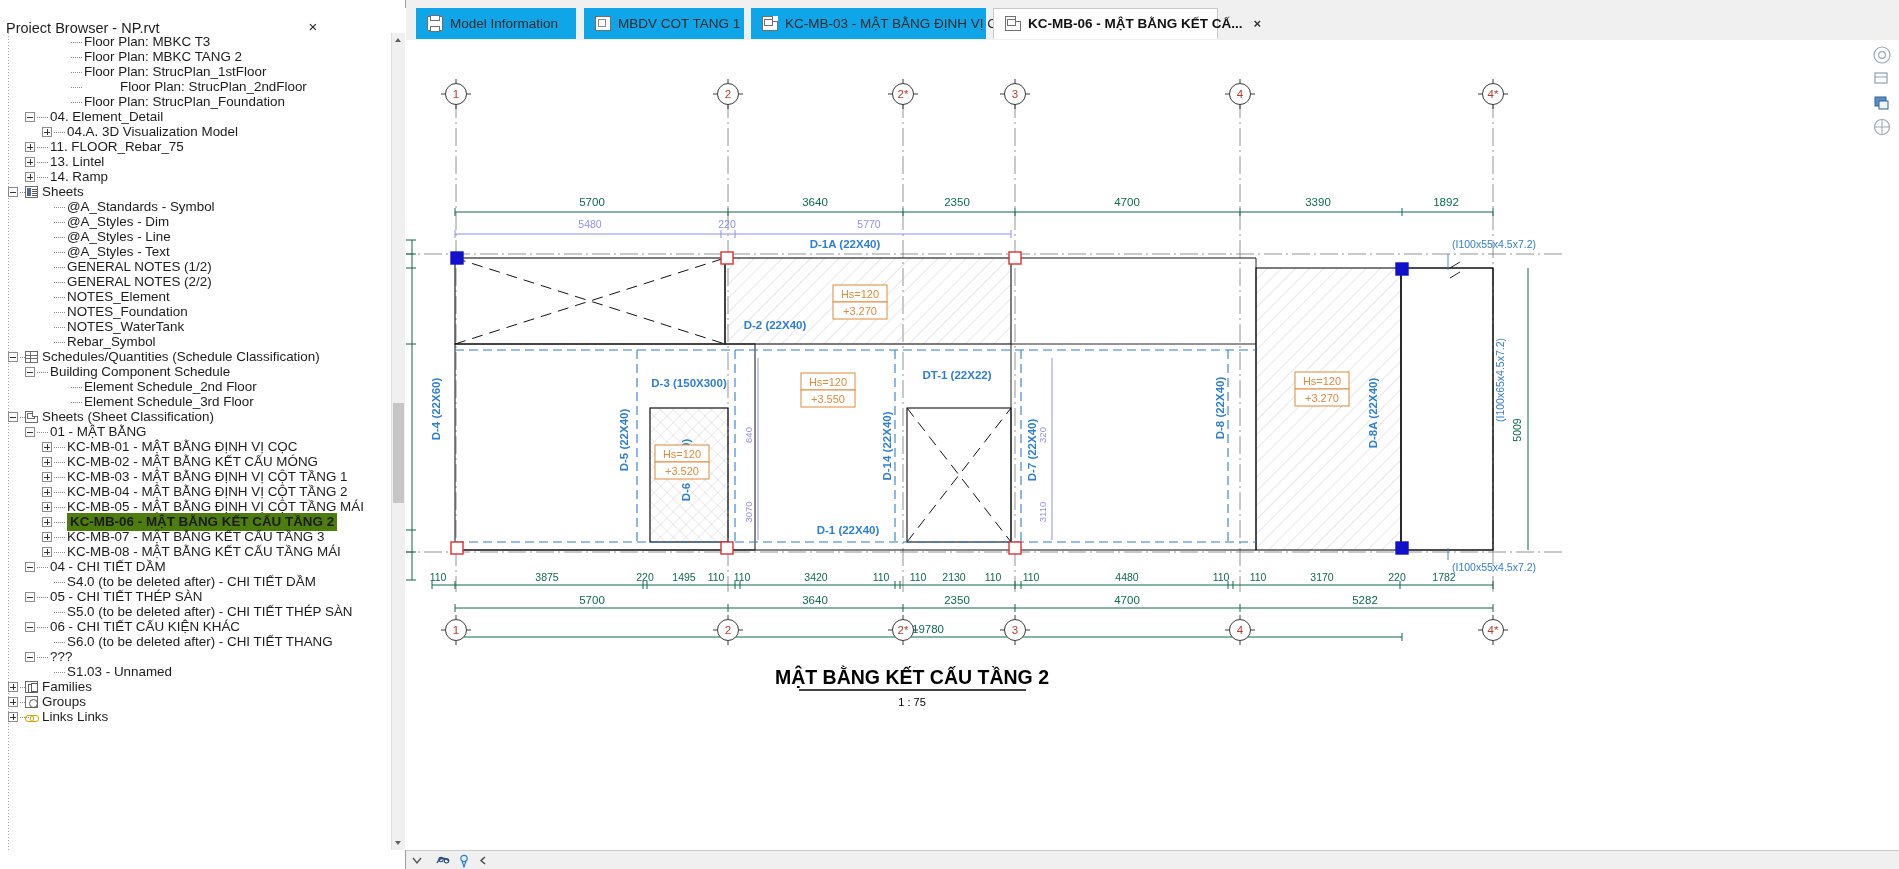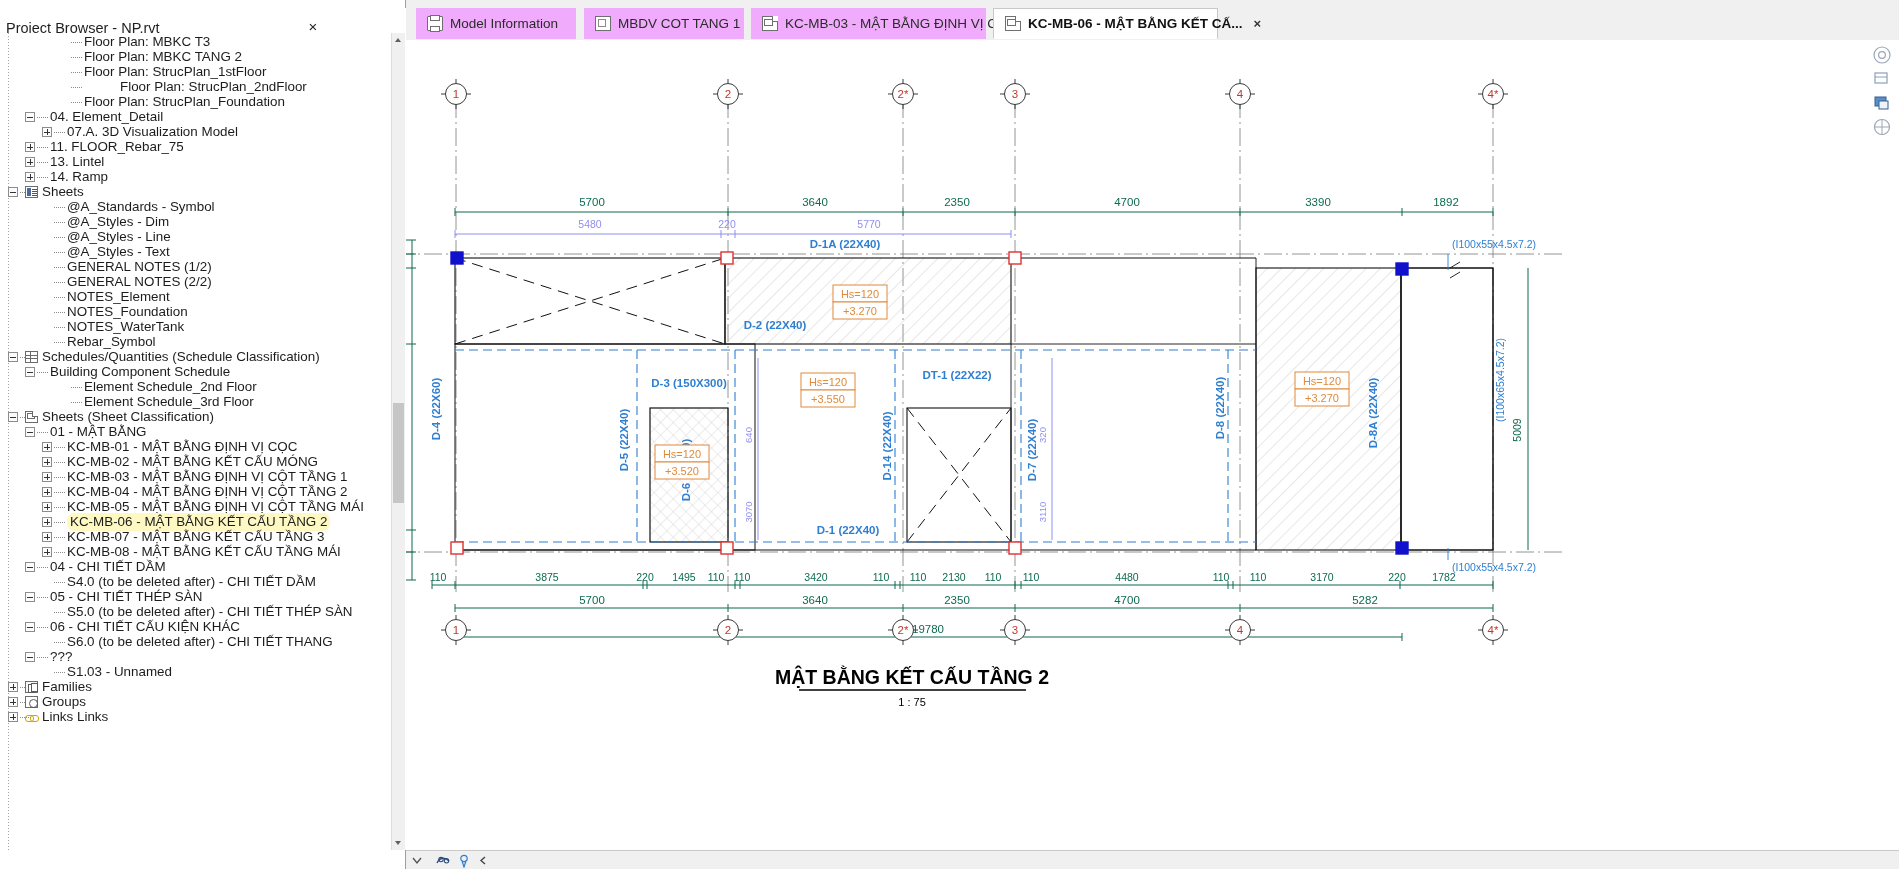--- a/index.html
+++ b/index.html
@@ -33,21 +33,21 @@
   #browser-body{
     position:absolute;left:0;top:33px;width:406px;height:817px;
     overflow:hidden;background:#fff;
   }
   .tree{position:relative;padding:0;margin:0;}
   .node{
     position:relative;height:18px;line-height:18px;white-space:nowrap;
     font-size:13.4px;color:#1c1c1c;cursor:default;
   }
   .node .lbl{position:absolute;top:0;white-space:nowrap;}
-  .node.sel .lbl{background:#fef9c3;font-weight:normal;padding:0 3px;border-radius:7px;}
+  .node.sel .lbl{background:#4d7c0f;font-weight:bold;padding:0 3px;}
   .exp{
     position:absolute;top:4px;width:10px;height:10px;border:1px solid #8c8c8c;
     background:#fcfcfc;box-sizing:border-box;cursor:pointer;
   }
   .exp:before{
     content:"";position:absolute;left:1px;top:4px;width:6px;height:1px;background:#333;
   }
   .exp.plus:after{
     content:"";position:absolute;left:4px;top:1px;width:1px;height:6px;background:#333;
   }
@@ -98,21 +98,21 @@
 
   
   #tabstrip{
     position:absolute;left:406px;top:0;width:1493px;height:40px;
     background:#f0f0f0;border-bottom:1px solid #c8c8c8;
   }
   .tab{
     position:absolute;top:8px;height:31px;box-sizing:border-box;
     display:flex;align-items:center;gap:7px;padding:0 11px;
     font-size:13.5px;color:#2b2b2b;white-space:nowrap;cursor:pointer;
-    background:#f0abfc;
+    background:#0ea5e9;
   }
   .tab.active{
     background:#ffffff;border:1px solid #c8c8c8;border-bottom:1px solid #ffffff;
     font-weight:bold;color:#111;
   }
   .tabico{position:relative;width:14px;height:13px;flex:none;}
   .tabico.printer{border:1px solid #6f6f6f;background:#fff;border-radius:1px;}
   .tabico.printer:before{content:"";position:absolute;left:2px;top:-2px;width:8px;height:4px;border:1px solid #6f6f6f;background:#fff;}
   .tabico.printer:after{content:"";position:absolute;left:2px;bottom:-2px;width:8px;height:4px;border:1px solid #6f6f6f;background:#fff;}
   .tabico.plan{border:1px solid #6f6f6f;background:#fff;}
@@ -186,21 +186,21 @@
             <span class="lbl" style="left: 84px;">Floor Plan: StrucPlan_Foundation</span>
           </div>
           <div class="node" style="top: 75px; position: absolute; left: 0px; right: 0px;">
             <span class="exp" style="left: 25px;"></span>
             <span class="dots" style="left: 37px; width: 11px;"></span>
             <span class="lbl" style="left: 50px;">04. Element_Detail</span>
           </div>
           <div class="node" style="top: 90px; position: absolute; left: 0px; right: 0px;">
             <span class="exp plus" style="left: 42px;"></span>
             <span class="dots" style="left: 54px; width: 11px;"></span>
-            <span class="lbl" style="left: 67px;">07.A. 3D Visualization Model</span>
+            <span class="lbl" style="left: 67px;">04.A. 3D Visualization Model</span>
           </div>
           <div class="node" style="top: 105px; position: absolute; left: 0px; right: 0px; padding-left: 37px;">
             <span class="exp plus" style="left: 25px;"></span>
             <span class="dots" style="left: 37px; width: 11px;"></span>
             <span class="lbl" style="left: 50px;">11. FLOOR_Rebar_75</span>
           </div>
           <div class="node" style="top: 120px; position: absolute; left: 0px; right: 0px;">
             <span class="exp plus" style="left: 25px;"></span>
             <span class="dots" style="left: 37px; width: 11px;"></span>
             <span class="lbl" style="left: 50px;">13. Lintel</span>

